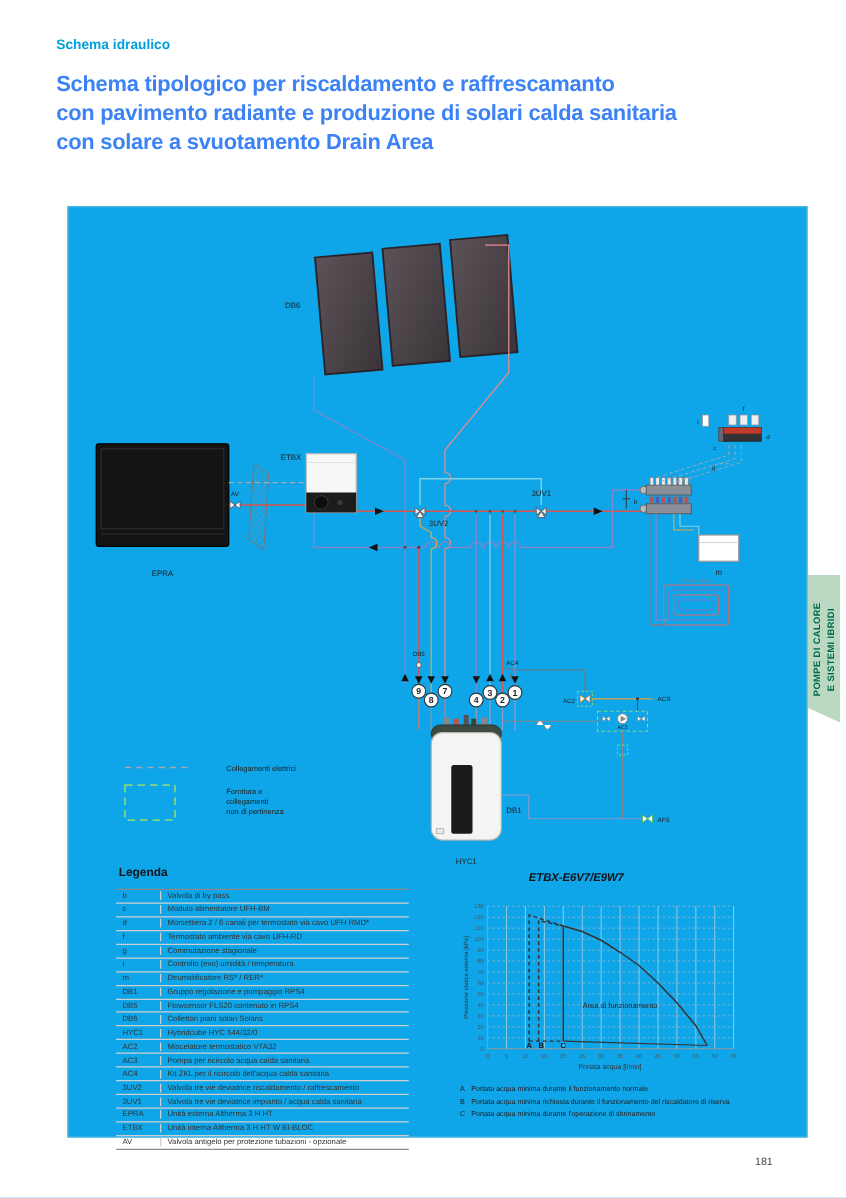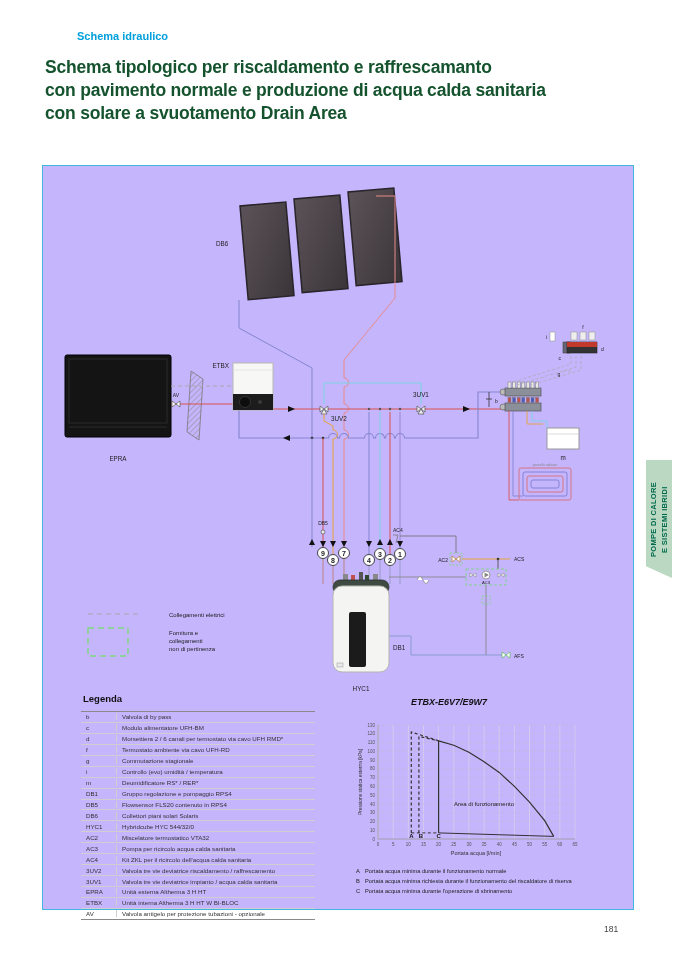--- a/index.html
+++ b/index.html
@@ -1,21 +1,21 @@
 <!DOCTYPE html>
 <html><head>
 <meta charset="utf-8">
 <style>
   html,body{margin:0;padding:0;background:#fff;}
   body{width:677px;height:958px;position:relative;overflow:hidden;
        font-family:"Liberation Sans","DejaVu Sans",sans-serif;color:#1a1a1a;}
   .abs{position:absolute;}
-  .eyebrow{left:45px;top:30px;font-size:11px;font-weight:bold;color:#00a0dd;margin-left:32px;}
-  .title{left:45px;top:56px;font-size:17.5px;font-weight:bold;line-height:1.32;color:#14532d;letter-spacing:-0.2px;}
-  .frame{left:42px;top:165px;width:590px;height:743px;border:1.5px solid #41b6e1;background:#c4b5fd;}
+  .eyebrow{left:45px;top:30px;font-size:11px;font-weight:bold;color:#00a0dd;}
+  .title{left:45px;top:56px;font-size:17.5px;font-weight:bold;line-height:1.32;color:#3b82f6;letter-spacing:-0.2px;}
+  .frame{left:54px;top:165px;width:590px;height:743px;border:1.5px solid #41b6e1;background:#0ea5e9;}
   .side-tab{left:646px;top:460px;width:26px;height:118px;background:#bbd9c2;
             clip-path:polygon(0 0,100% 0,100% 100%,0 90%);
             display:flex;align-items:center;justify-content:center;}
   .side-tab .vtext{writing-mode:vertical-rl;transform:rotate(180deg);
             font-size:7.5px;font-weight:bold;color:#00694d;letter-spacing:.3px;line-height:1.5;text-align:center;}
   .pagenum{left:604px;top:924px;width:30px;font-size:8.5px;color:#444;}
   
   .legend-block{left:38px;top:527px;width:234px;}
   .legend-block h4{margin:0 0 7px 2px;font-size:9.5px;font-weight:bold;color:#111;}
   .ltable{border-top:1px solid #8a8a8a;border-bottom:1px solid #8a8a8a;}
@@ -36,21 +36,21 @@
   .dlabel{font-size:6.3px;fill:#222;}
   .dlabel-s{font-size:5px;fill:#222;}
 </style>
 </head>
 <body>
 
 <div class="abs eyebrow">Schema idraulico</div>
 
 <div class="abs title">
   <div>Schema tipologico per riscaldamento e raffrescamanto</div>
-  <div>con pavimento normale e produzione di acqua calda sanitaria</div>
+  <div>con pavimento radiante e produzione di solari calda sanitaria</div>
   <div>con solare a svuotamento Drain Area</div>
 </div>
 
 <div class="abs frame">
 
   <svg width="589" height="535" viewBox="0 0 589 535" style="position:absolute;left:0;top:0;">
     <defs>
       <pattern id="hatch" width="4" height="4" patternTransform="rotate(45)" patternUnits="userSpaceOnUse">
         <line x1="0" y1="0" x2="0" y2="4" stroke="#8a8a8a" stroke-width="1"></line>
       </pattern>

